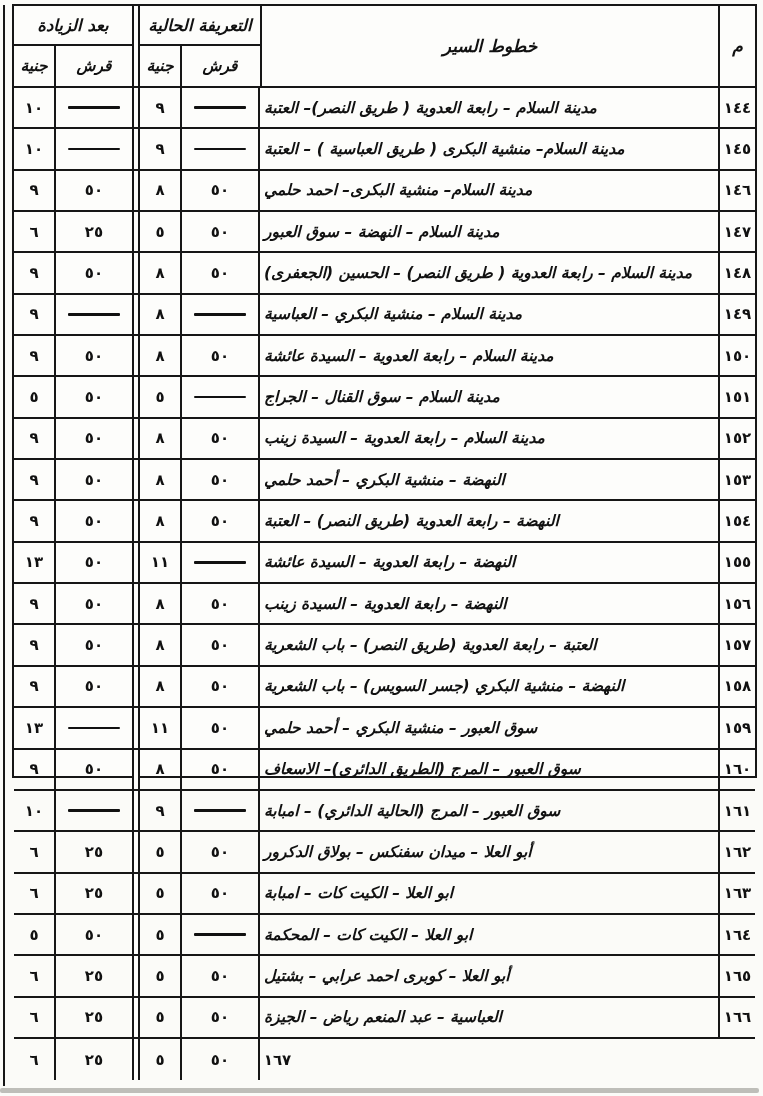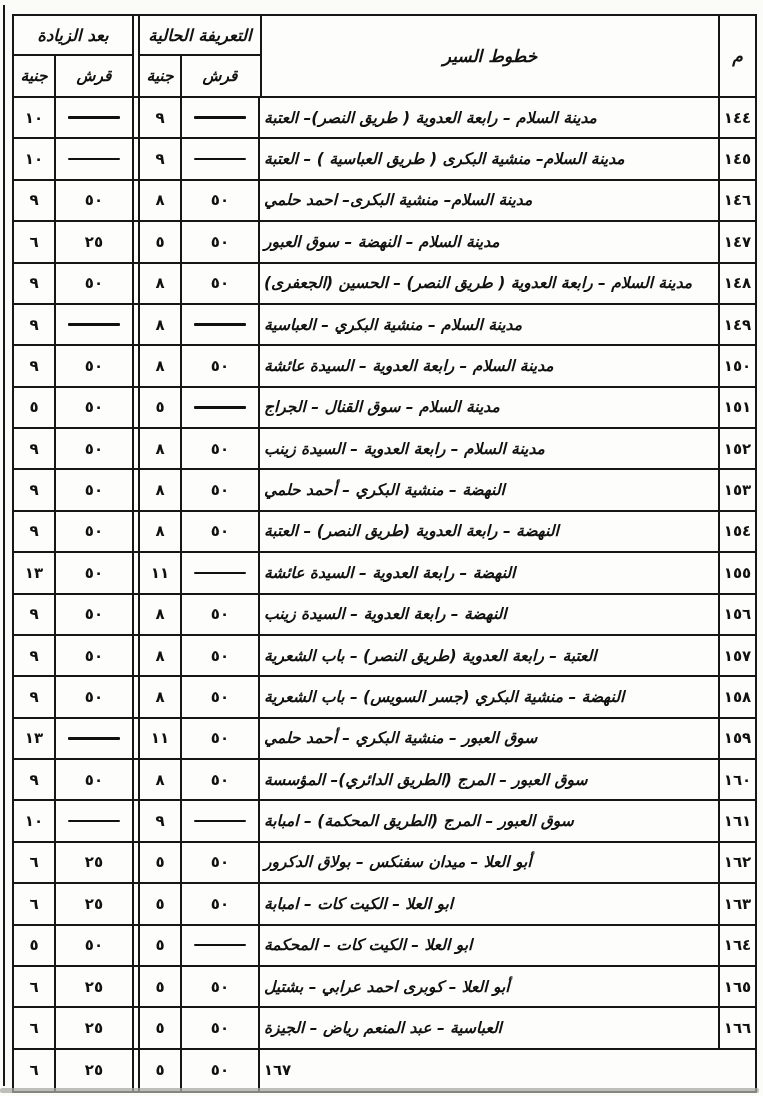--- a/index.html
+++ b/index.html
@@ -23,22 +23,22 @@
   
   .outer-edge-left{
     position:absolute;left:3px;top:5px;bottom:10px;
     width:2px;background:var(--line);
   }
   .scan-shadow-bottom{
     position:absolute;left:0px;right:4px;top:1088px;height:5px;
     background:#a9a9a4;opacity:.75;border-radius:2px;
   }
   .fare-table{
-    position:absolute;left:12px;top:14px;
-    width:745px;height:1079px;
+    position:absolute;left:12px;top:4px;
+    width:745px;height:774px;
     border:2.5px solid var(--line);
     background:#fdfdfb;
     display:flex;flex-direction:column;
   }
   
   .c{display:flex;align-items:center;justify-content:center;overflow:hidden;}
   .bl{border-left:2px solid var(--line);}
   .w-geneh{width:40px;flex:0 0 40px;}
   .w-qirsh{width:78px;flex:0 0 78px;}
   .w-gap{width:8px;flex:0 0 8px;background:#fdfdfb;}
@@ -289,34 +289,34 @@
           <div class="c w-qirsh bl val">٥٠</div>
           <div class="c w-route bl route-cell">سوق العبور – منشية البكري – أحمد حلمي</div>
           <div class="c w-num bl num-cell">١٥٩</div>
         </div>
         <div class="trow">
           <div class="c w-geneh val">٩</div>
           <div class="c w-qirsh bl val">٥٠</div>
           <div class="w-gap gapcol"></div>
           <div class="c w-geneh val">٨</div>
           <div class="c w-qirsh bl val">٥٠</div>
-          <div class="c w-route bl route-cell">سوق العبور – المرج (الطريق الدائري)– المؤسسة</div>
+          <div class="c w-route bl route-cell">سوق العبور – المرج (الطريق الدائري)– الاسعاف</div>
           <div class="c w-num bl num-cell">١٦٠</div>
         </div>
         <div class="trow">
           <div class="c w-geneh val">١٠</div>
           <div class="c w-qirsh bl val">
             <span class="dash"></span>
           </div>
           <div class="w-gap gapcol"></div>
           <div class="c w-geneh val">٩</div>
           <div class="c w-qirsh bl val">
             <span class="dash"></span>
           </div>
-          <div class="c w-route bl route-cell">سوق العبور – المرج (الطريق المحكمة) – امبابة</div>
+          <div class="c w-route bl route-cell">سوق العبور – المرج (الحالية الدائري) – امبابة</div>
           <div class="c w-num bl num-cell">١٦١</div>
         </div>
         <div class="trow">
           <div class="c w-geneh val">٦</div>
           <div class="c w-qirsh bl val">٢٥</div>
           <div class="w-gap gapcol"></div>
           <div class="c w-geneh val">٥</div>
           <div class="c w-qirsh bl val">٥٠</div>
           <div class="c w-route bl route-cell">أبو العلا – ميدان سفنكس – بولاق الدكرور</div>
           <div class="c w-num bl num-cell">١٦٢</div>

